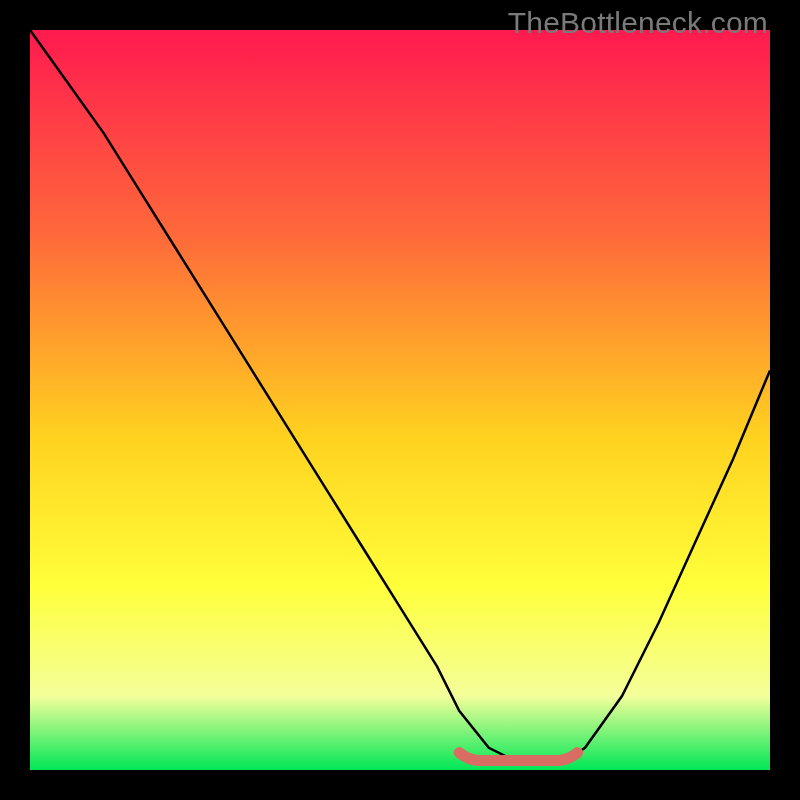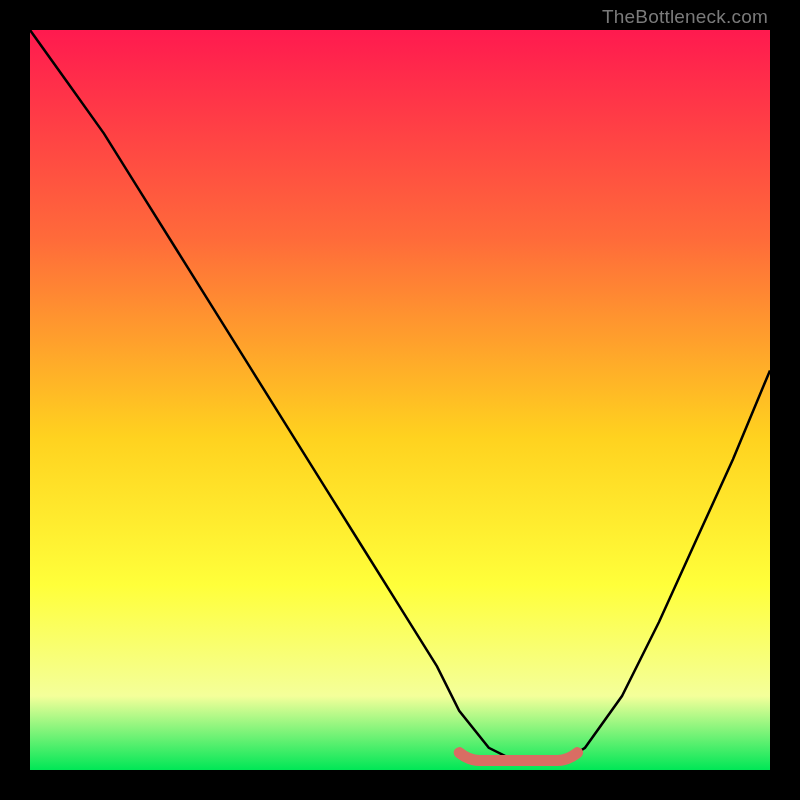--- a/index.html
+++ b/index.html
@@ -32,21 +32,21 @@
     left: 0;
     top: 0;
     width: 100%;
     height: 100%;
   }
   .watermark {
     position: absolute;
     top: 6px;
     right: 32px;
     color: #7a7a7a;
-    font-size: 19px;
+    font-size: 30px;
     letter-spacing: 0.2px;
     font-weight: 400;
   }
   svg {
     position: absolute;
     left: 0;
     top: 0;
   }
 </style>
 </head>

